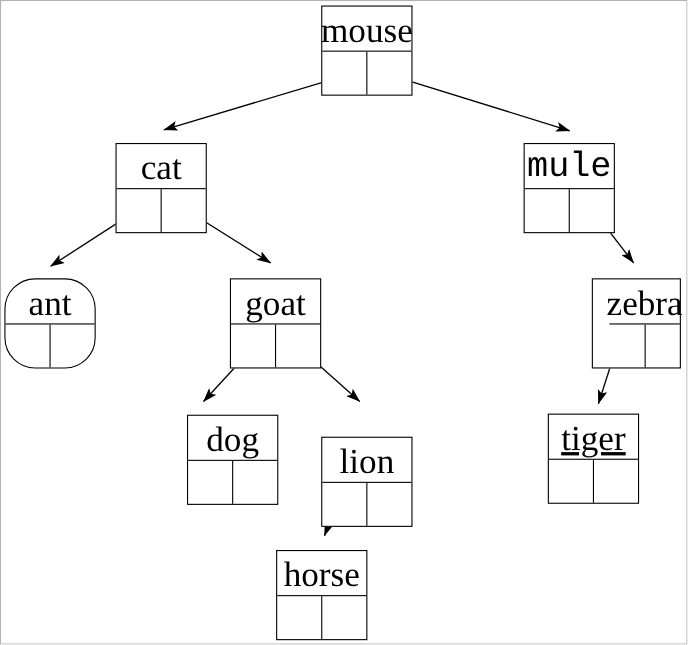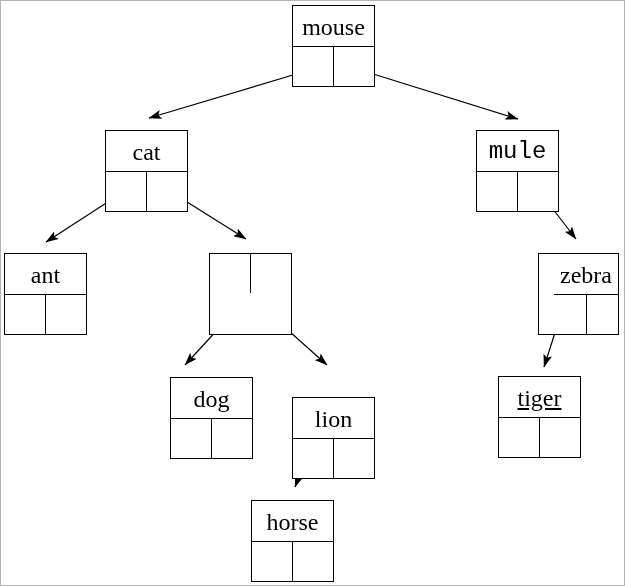--- a/index.html
+++ b/index.html
@@ -29,21 +29,21 @@
     box-sizing: border-box;
     border: 1px solid #000000;
     background: #ffffff;
   }
   .node-label {
     box-sizing: border-box;
     display: flex;
     align-items: center;
     justify-content: center;
     border-bottom: 1px solid #000000;
-    font-size: 24px;
+    font-size: 32px;
     color: #000000;
     line-height: 1;
     padding-top: 2px;
   }
   .node-cells {
     display: flex;
   }
   .node-cell {
     flex: 1 1 0;
     box-sizing: border-box;
@@ -89,28 +89,29 @@
           <div class="node-cell right"></div>
         </div>
       </div>
       <div class="node" style="left: 475px; top: 129px; width: 83px; height: 82px;">
         <div class="node-label" style="height: 41px; font-family: Liberation Mono, monospace;">mule</div>
         <div class="node-cells" style="height: 39px;">
           <div class="node-cell left"></div>
           <div class="node-cell right"></div>
         </div>
       </div>
-      <div class="node" style="left: 3px; top: 252px; width: 83px; height: 82px;">
+      <div class="node" style="left: 3px; top: 252px; width: 83px; height: 82px; border-radius: 28px;">
         <div class="node-label" style="height: 41px;">ant</div>
         <div class="node-cells" style="height: 39px;">
           <div class="node-cell left"></div>
           <div class="node-cell right"></div>
         </div>
       </div>
       <div class="node" style="left: 208px; top: 252px; width: 83px; height: 82px;">
+        <div class="node-label" style="height: 41px;">goat</div>
         <div class="node-cells" style="height: 39px;">
           <div class="node-cell left"></div>
           <div class="node-cell right"></div>
         </div>
       </div>
       <div class="node" style="left: 537px; top: 252px; width: 81px; height: 82px; padding-left: 15px;">
         <div class="node-label" style="height: 41px;">zebra</div>
         <div class="node-cells" style="height: 39px;">
           <div class="node-cell left"></div>
           <div class="node-cell right"></div>

